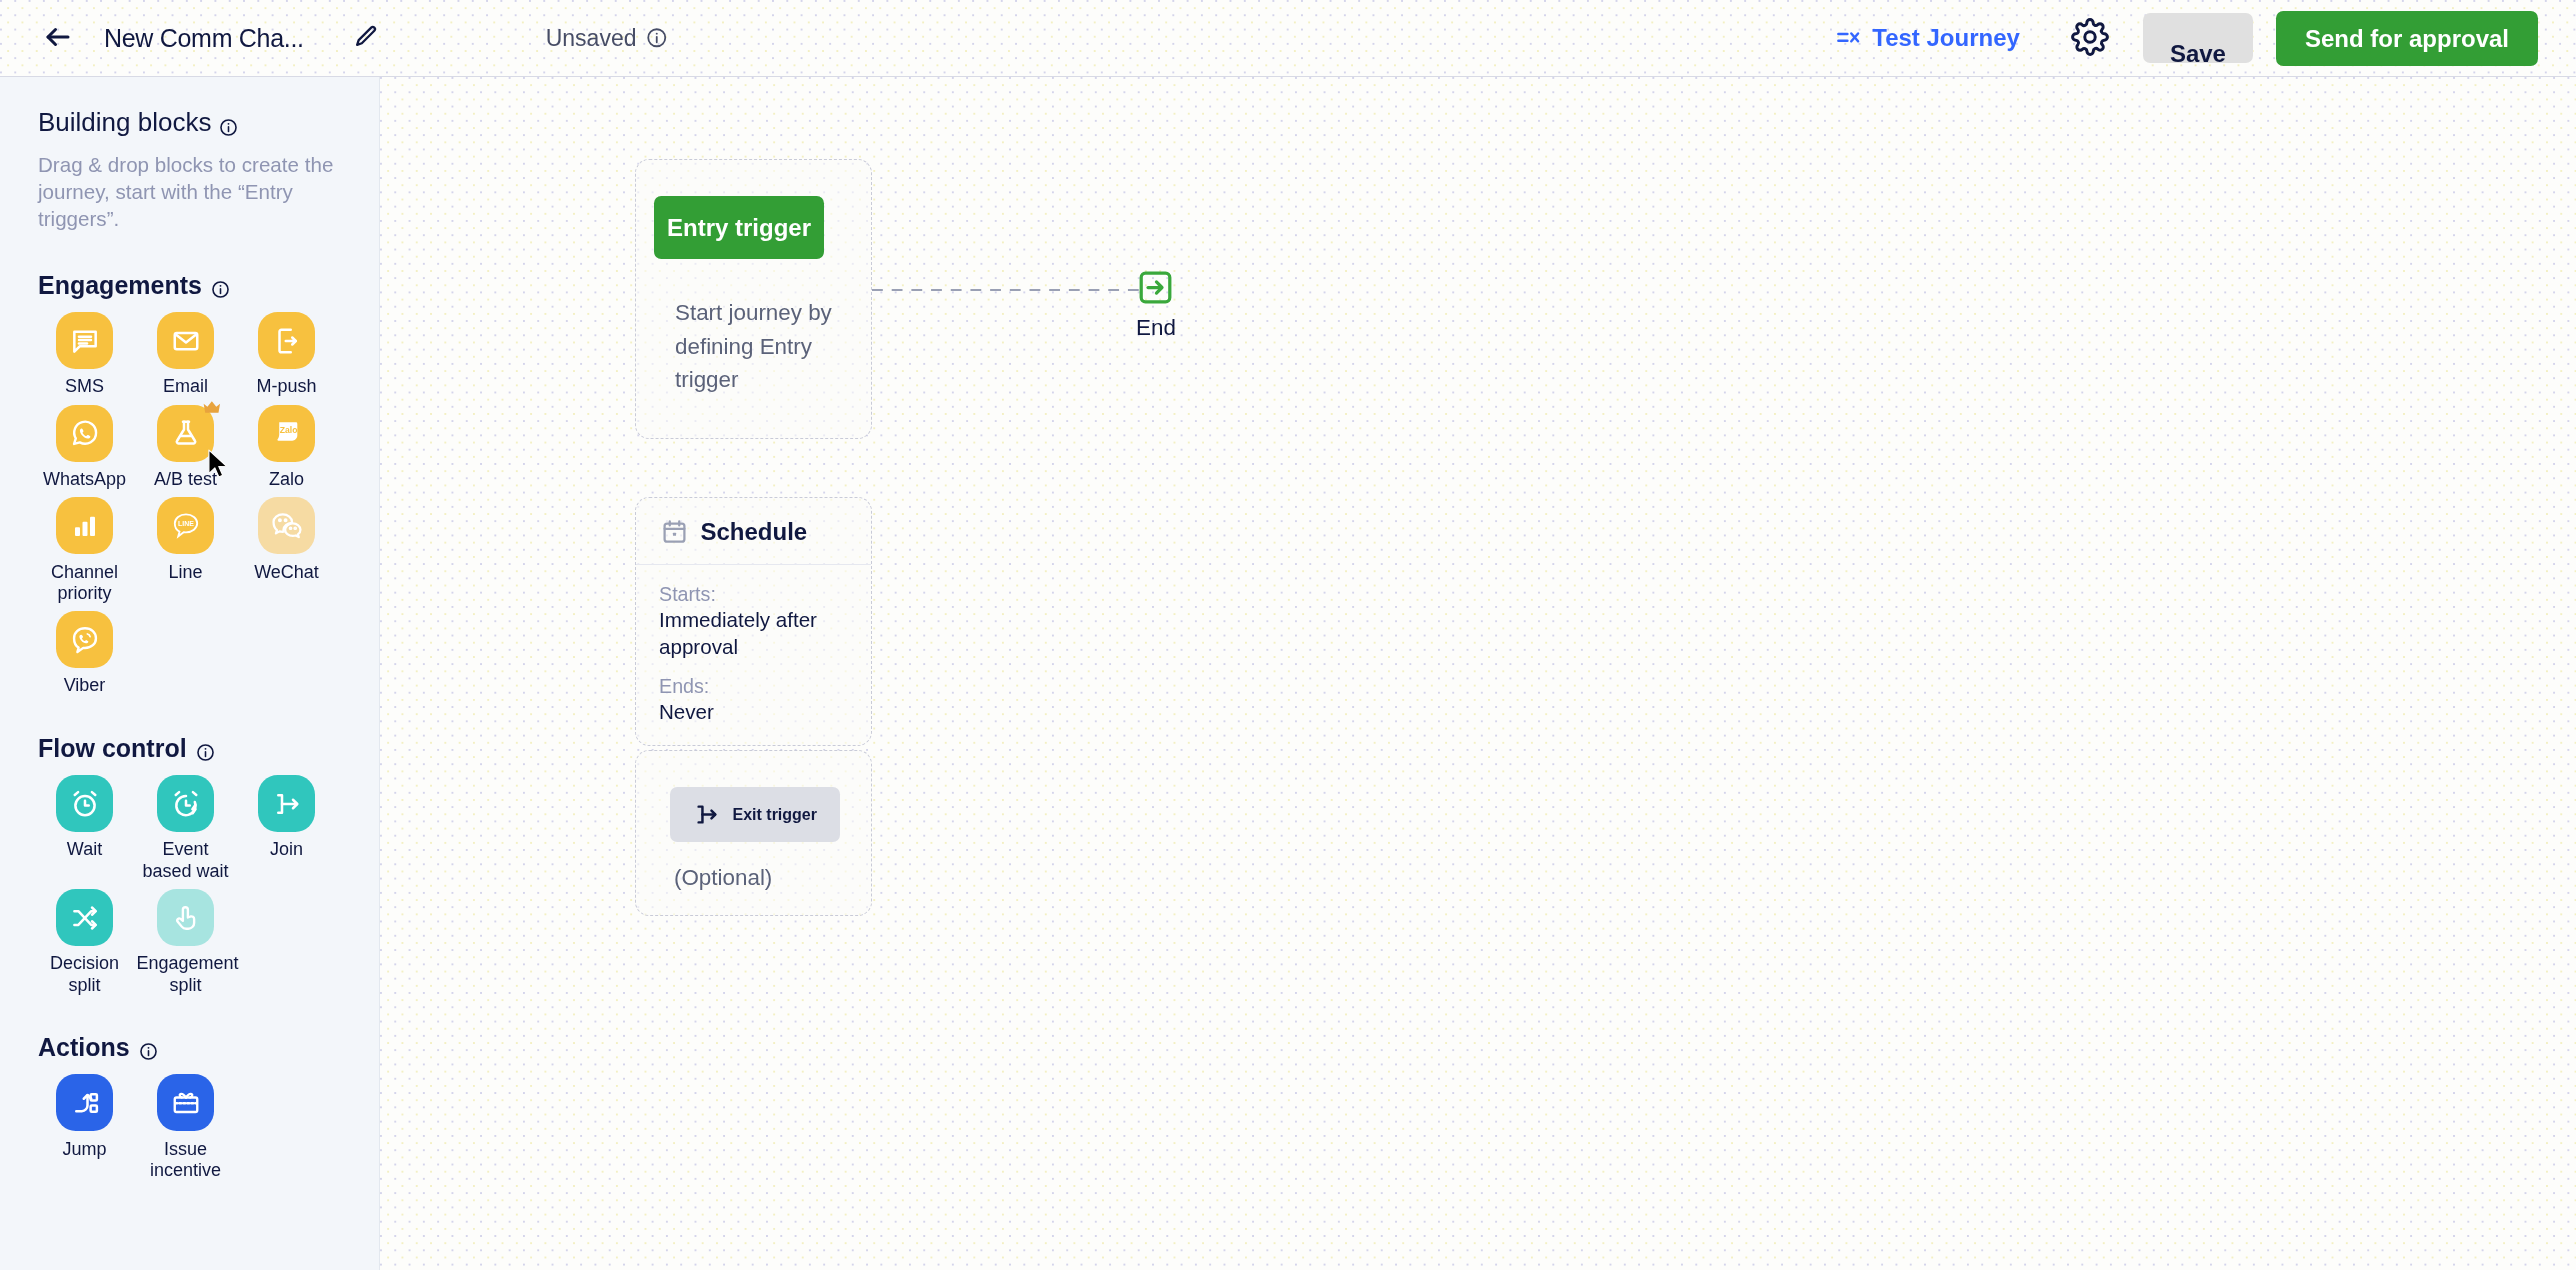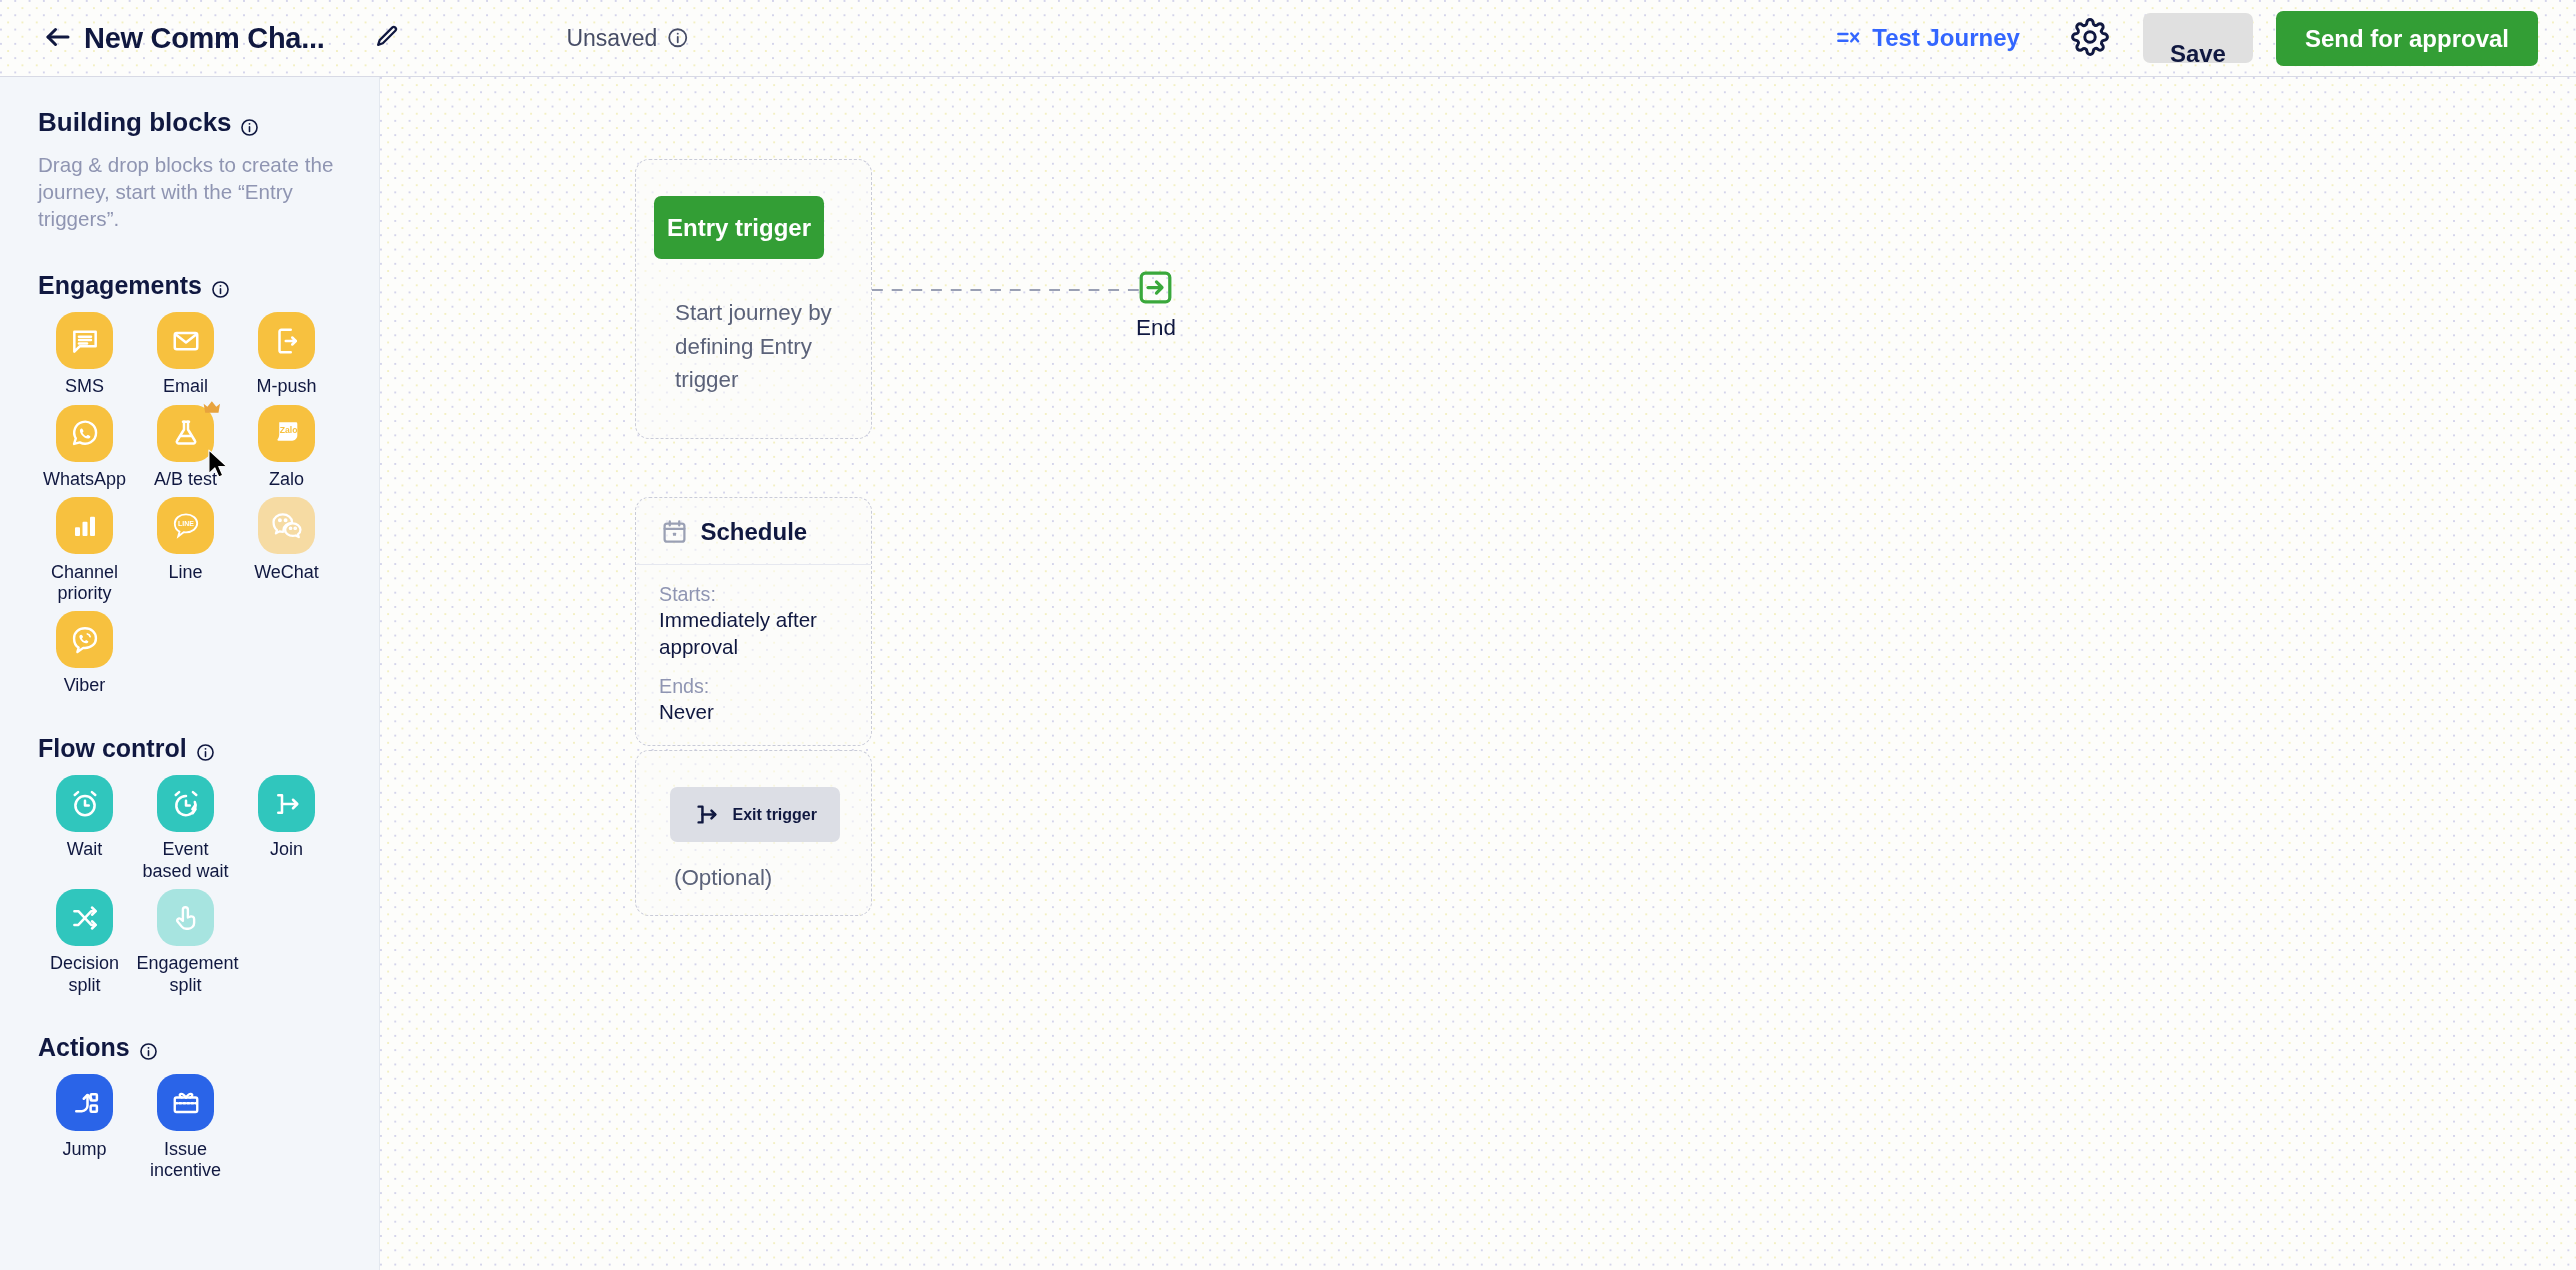--- a/index.html
+++ b/index.html
@@ -47,23 +47,23 @@
 
   .hdr-back {
     margin-left: 38px;
     width: 39px; height: 39px;
     display: flex; align-items: center; justify-content: center;
     cursor: pointer;
   }
   .hdr-back svg { width: 30px; height: 30px; }
 
   .hdr-title {
-    margin-left: 7px;
-    font-size: 29px;
-    font-weight: bold;
+    margin-left: 27px;
+    font-size: 25px;
+    font-weight: normal;
     letter-spacing: -0.3px;
     color: #101840;
     white-space: nowrap;
   }
 
   .hdr-edit {
     margin-left: 45px;
     width: 36px; height: 36px;
     display: flex; align-items: center; justify-content: center;
     cursor: pointer;
@@ -142,21 +142,21 @@
     border-right: 0.9px solid #e3e8ef;
     overflow: hidden;
   }
 
   .sb-title {
     margin: 30px 0 0 38px;
     display: flex;
     align-items: center;
     gap: 8px;
     font-size: 26px;
-    font-weight: bold;
+    font-weight: normal;
     color: #101840;
   }
   .sb-title .info-ico { width: 19px; height: 19px; display:block; }
 
   .sb-desc {
     margin: 12.5px 38px 0 38px;
     font-size: 20.6px;
     line-height: 1.33;
     color: #8f95b2;
   }

